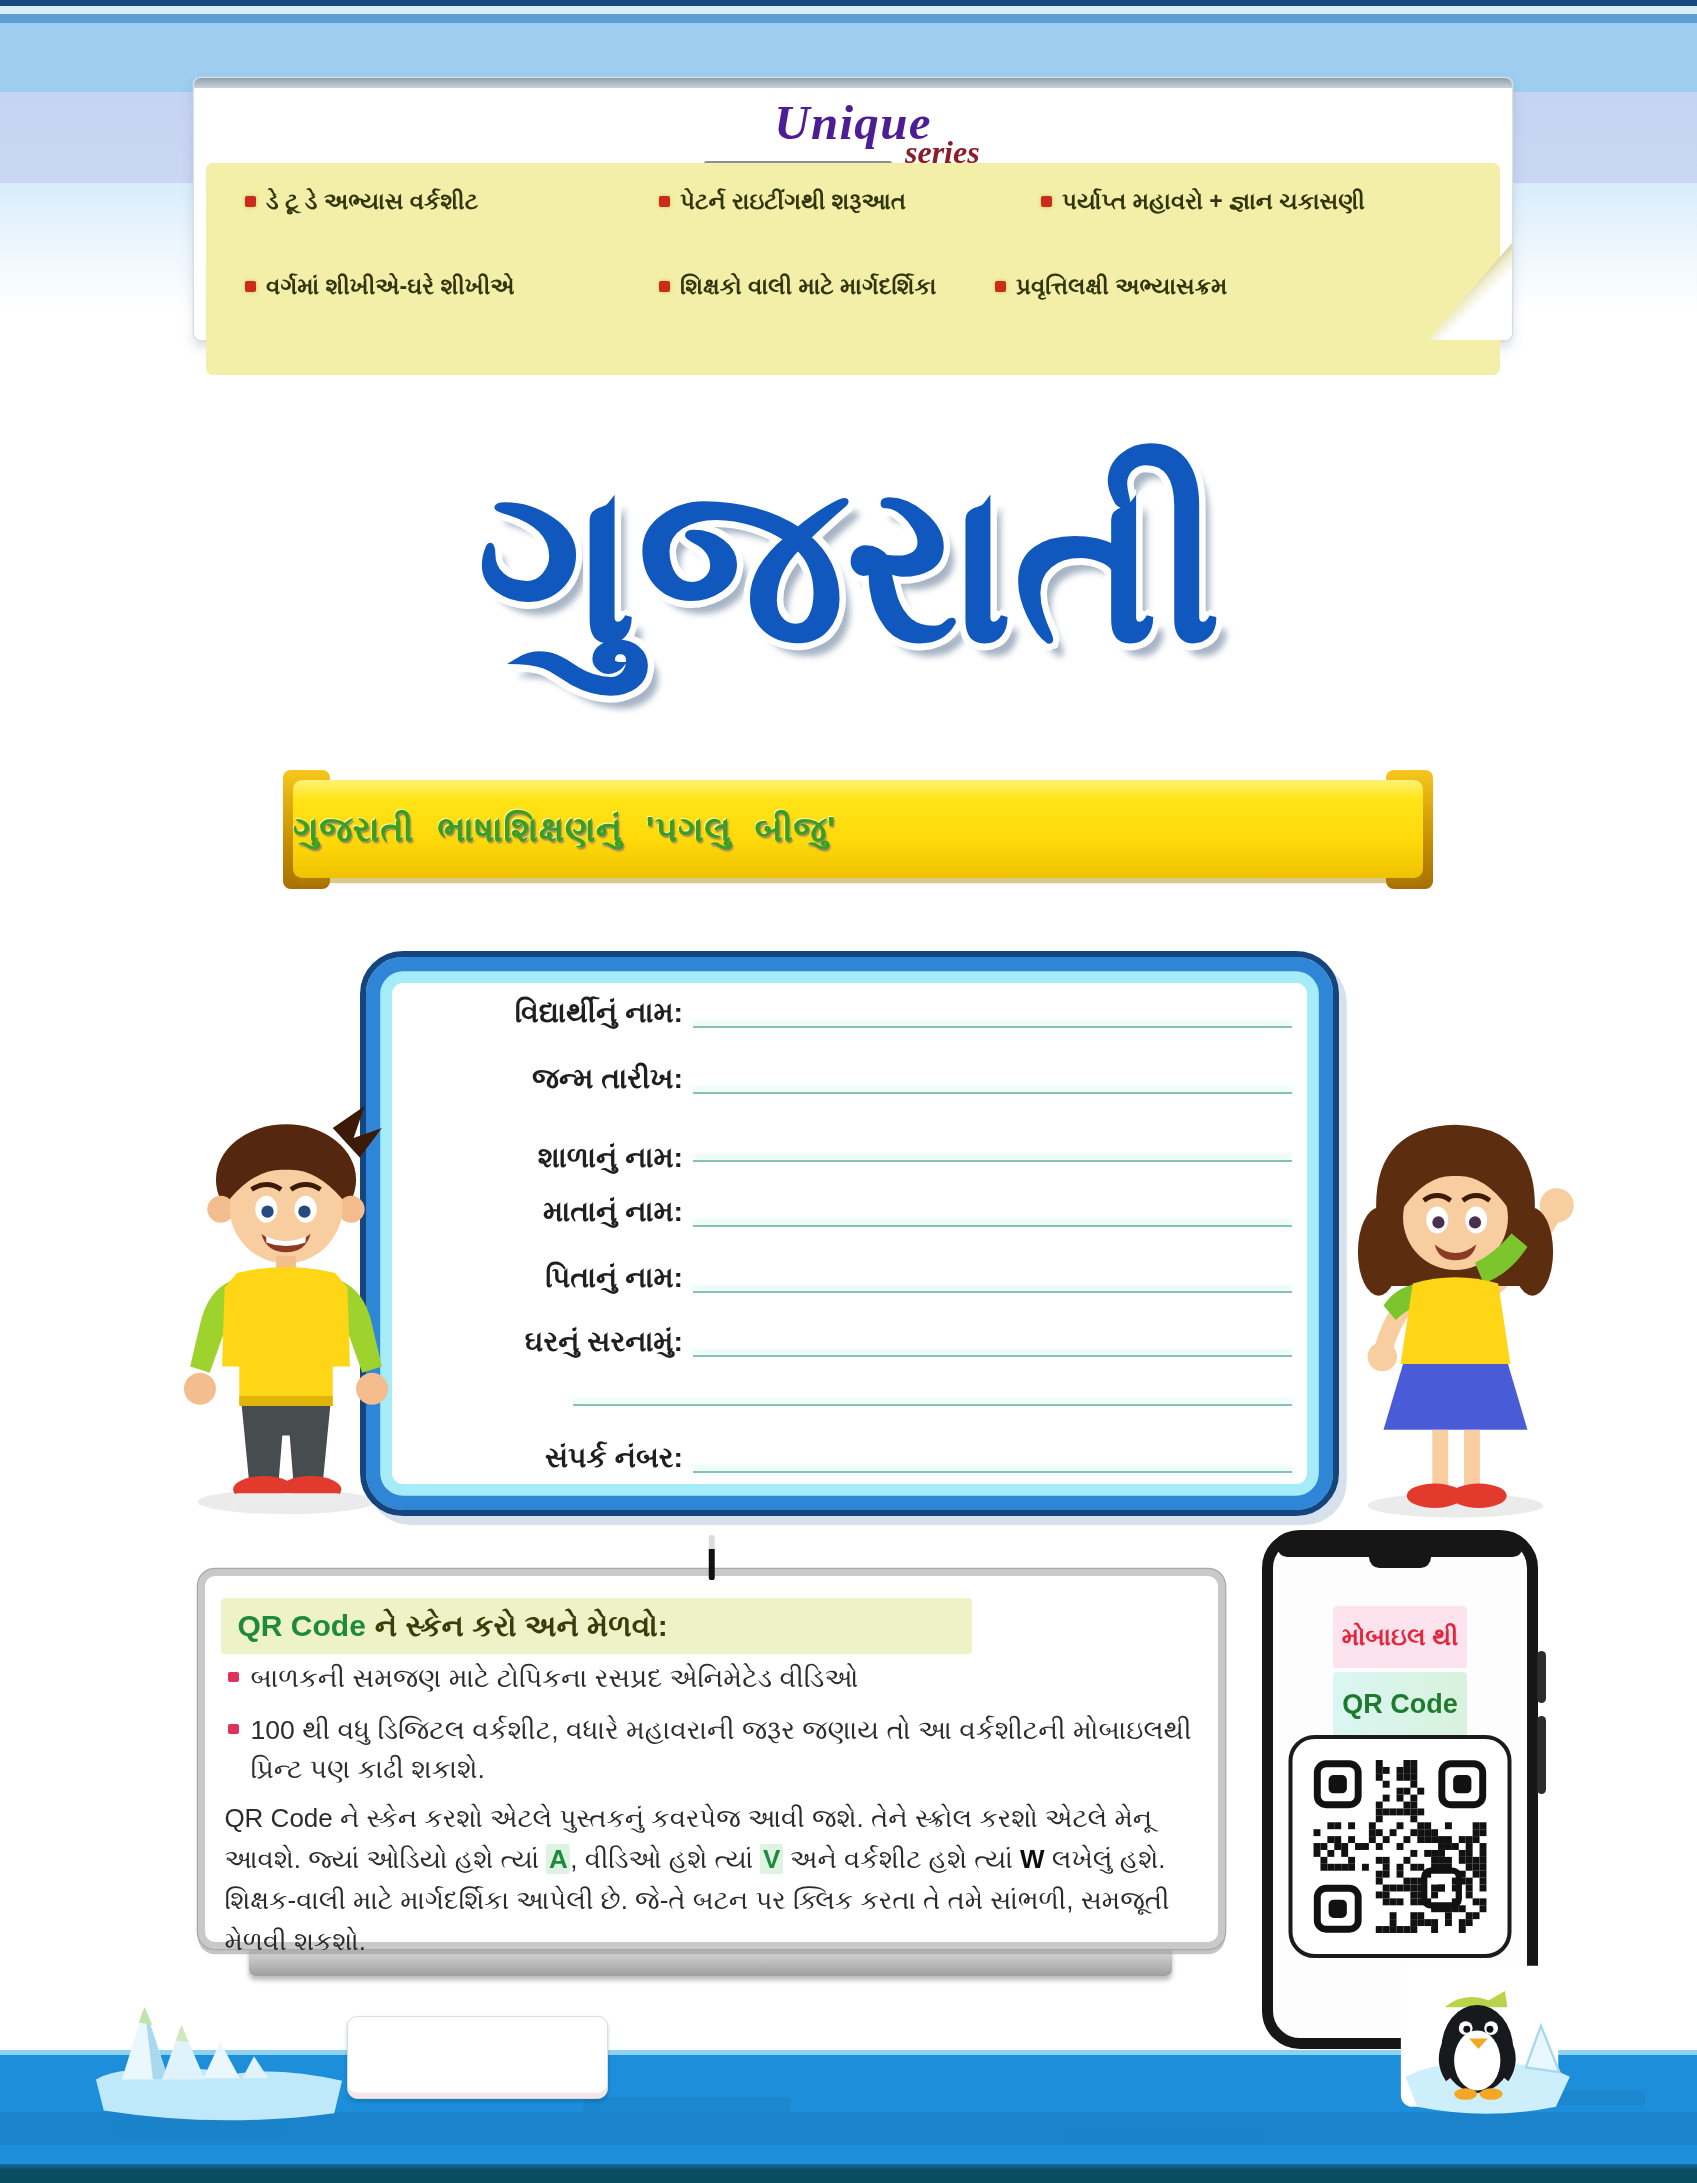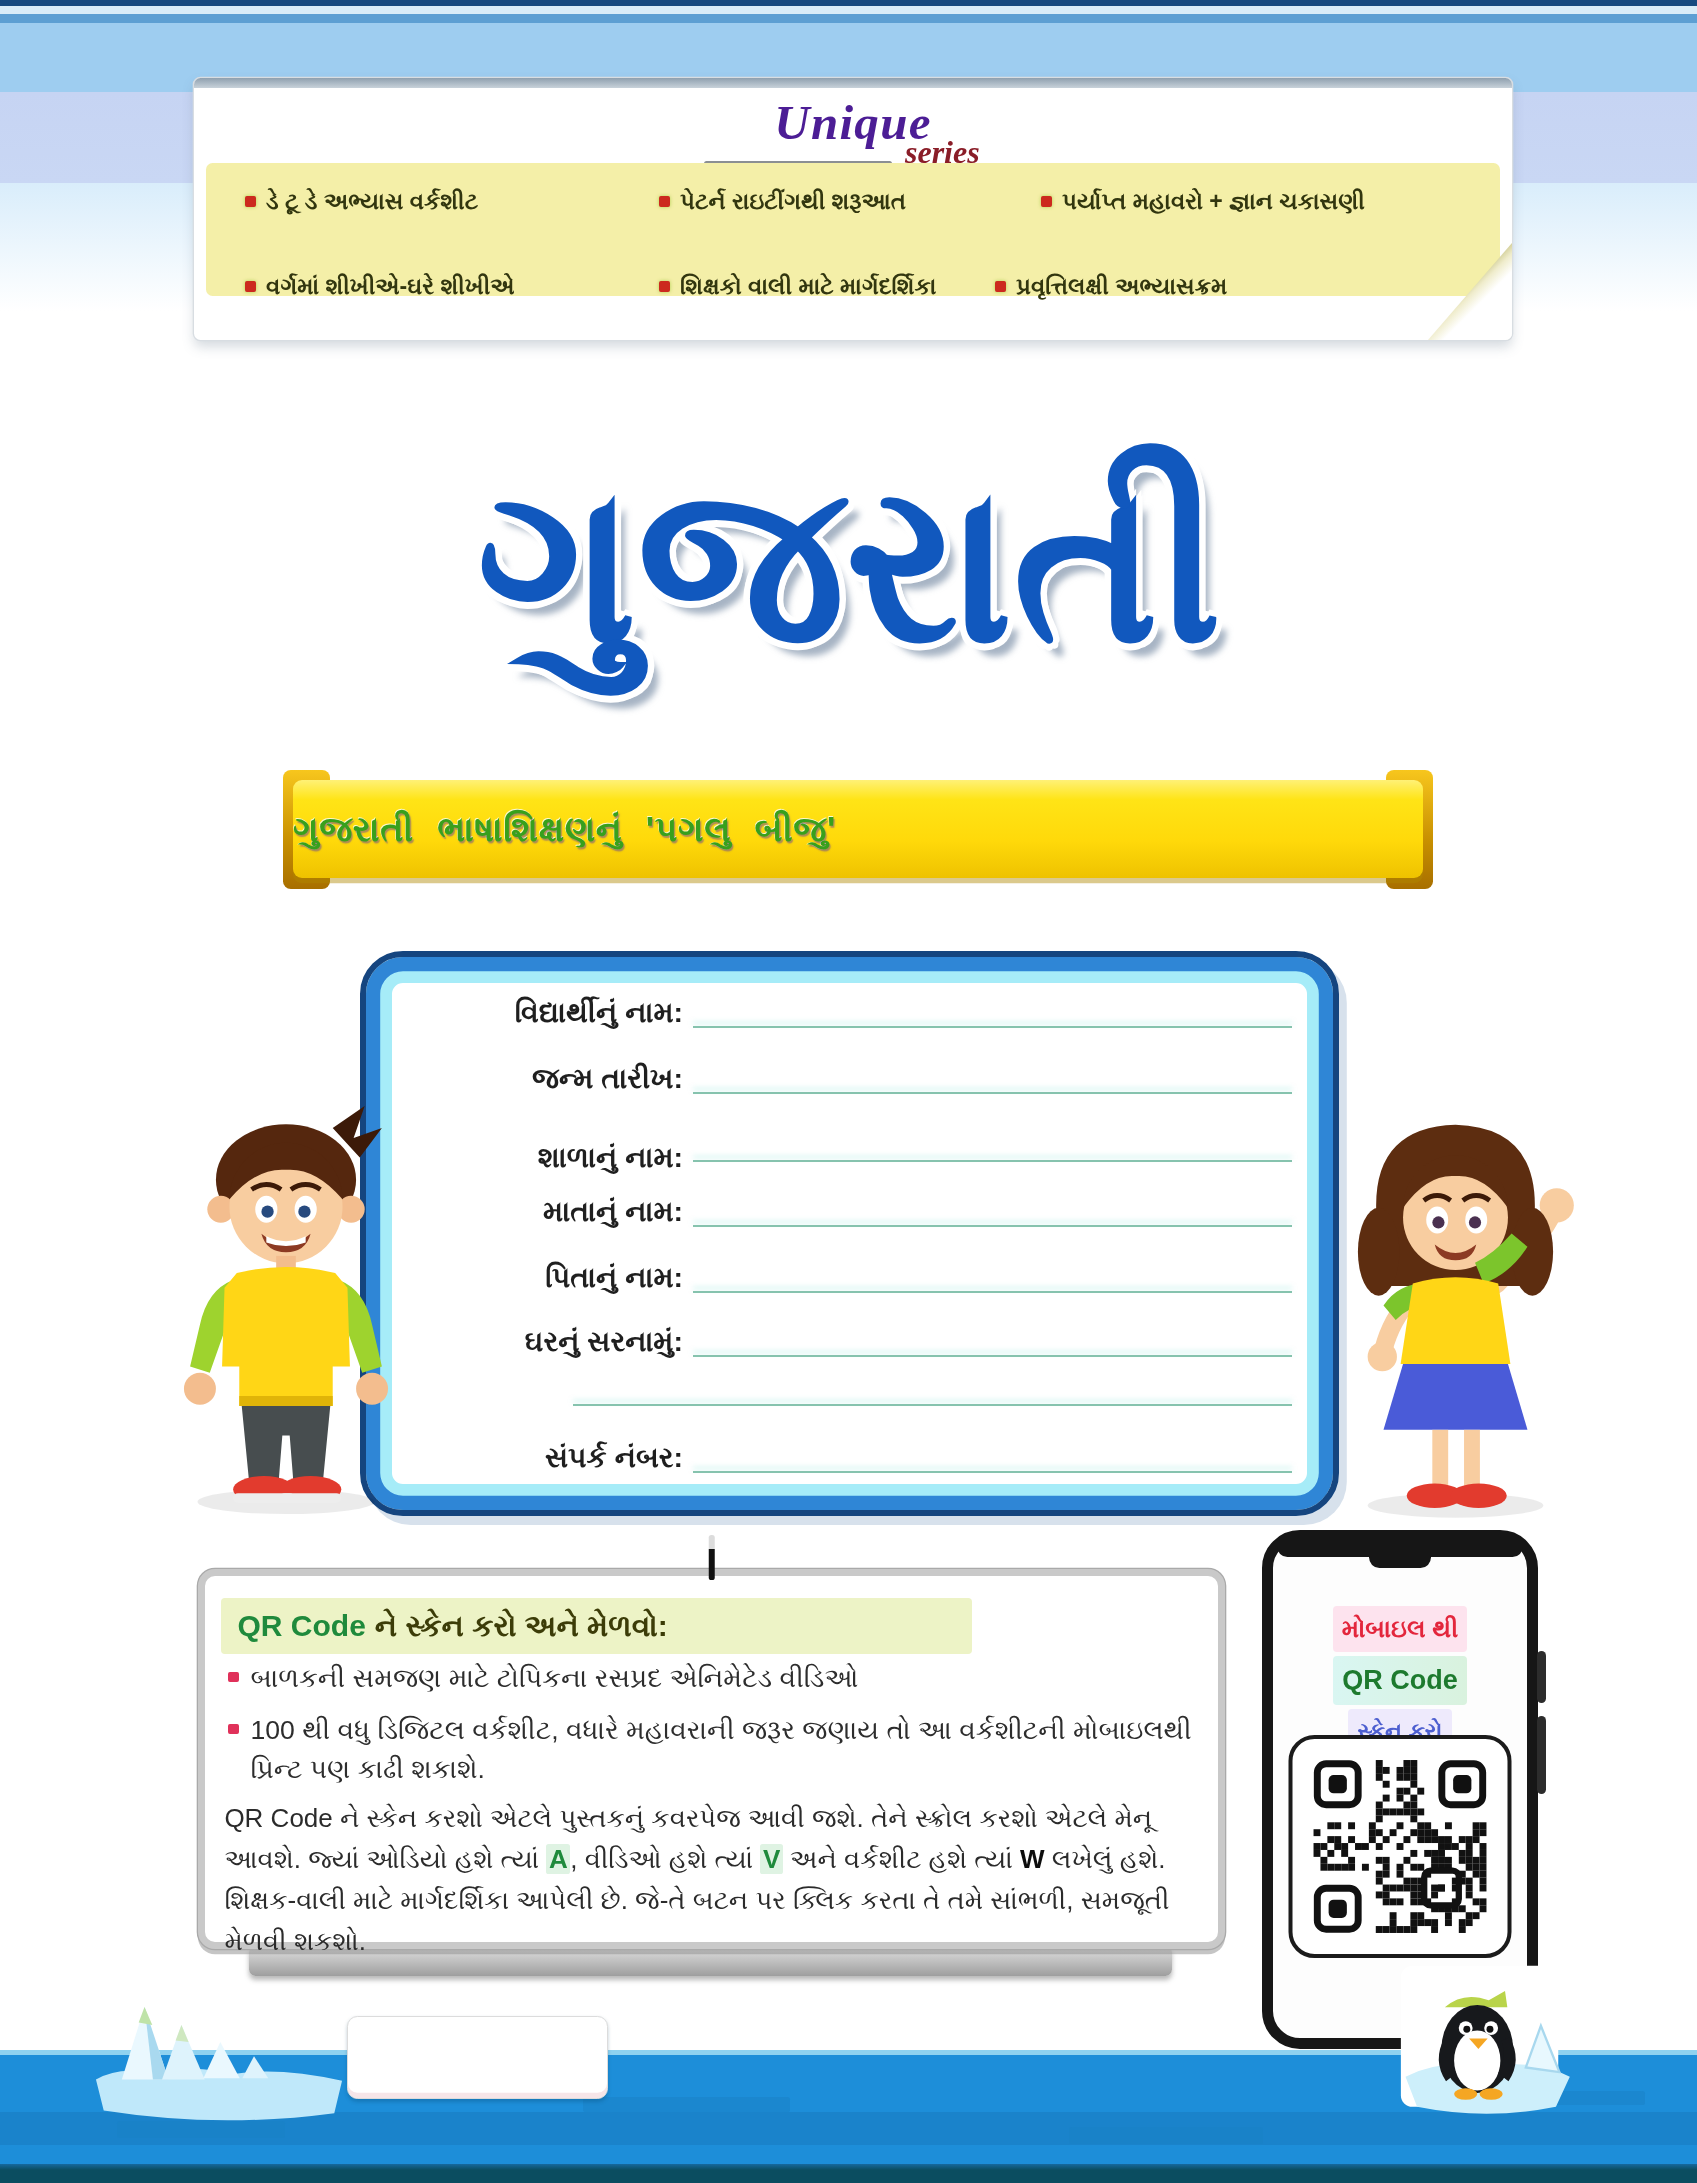--- a/index.html
+++ b/index.html
@@ -33,21 +33,21 @@
     font-family:"Liberation Serif","DejaVu Serif",serif;font-style:italic;font-weight:bold;
     font-size:49px;color:#4c1d95;letter-spacing:1.3px;
   }
   .brand-underline{position:absolute;left:calc(50% - 149px);top:67px;width:188px;height:5.8px;background:#8b8f93;border-radius:2.6px;}
   .brand-sub{
     position:absolute;left:calc(50% + 52px);top:40px;
     font-family:"Liberation Serif","DejaVu Serif",serif;font-style:italic;font-weight:bold;
     font-size:32px;color:#8a1d28;
   }
   .features-panel{
-    position:absolute;left:11.7px;right:11.7px;top:85px;height:133px;
+    position:absolute;left:11.7px;right:11.7px;top:85px;height:212px;
     background:#f4efa8;border-radius:6.5px;
   }
   .feature{
     position:absolute;height:39px;display:flex;align-items:center;
     font-size:23px;font-weight:600;color:#32360f;white-space:nowrap;
   }
   .feature .bullet{
     width:11px;height:11px;background:#cc2a1e;border-radius:1.9px;margin-right:10.4px;flex:0 0 auto;
     box-shadow:0 0 3.9px rgba(160,200,60,.8);
   }
@@ -147,21 +147,21 @@
   }
   
   .phone{
     position:absolute;left:1262px;top:1530px;width:276px;height:519px;z-index:5;
     background:#fdfdfd;border:11px solid #161616;border-radius:38px;box-sizing:border-box;
   }
   .phone-top{position:absolute;top:-1.3px;left:3.9px;right:3.9px;height:17px;background:#161616;border-radius:0 0 10.4px 10.4px;}
   .phone-notch{position:absolute;top:-1.3px;left:50%;transform:translateX(-50%);width:62px;height:28.5px;background:#161616;border-radius:0 0 10.4px 10.4px;}
   .phone-btn{position:absolute;width:9px;border-radius:4.5px;background:#2c2c2c;right:-19px;}
   .pb1{top:110px;height:52px;} .pb2{top:175px;height:78px;}
-  .p-line{position:relative;text-align:center;margin:0 auto;width:fit-content;padding:9px 9px;border-radius:3.9px;}
+  .p-line{position:relative;text-align:center;margin:0 auto;width:fit-content;padding:17px 9px;border-radius:3.9px;}
   .p1{margin-top:65px;font-size:24.6px;font-weight:bold;color:#e3263c;background:#fde3ee;}
   .p2{margin-top:3.9px;font-size:27px;font-weight:bold;color:#1d7a2e;background:linear-gradient(90deg,#d9f6f2,#d9f2de);}
   .p3{margin-top:3.9px;font-size:23px;font-weight:600;color:#4d5fd0;background:#eeeafc;}
   .qr-frame{
     position:absolute;left:50%;top:194px;transform:translateX(-50%);
     width:215px;height:215px;border:4.5px solid #1b1b1b;border-radius:26px;
     display:flex;align-items:center;justify-content:center;background:#fff;
   }
   .qr-frame svg{width:183px;height:183px;}
   

